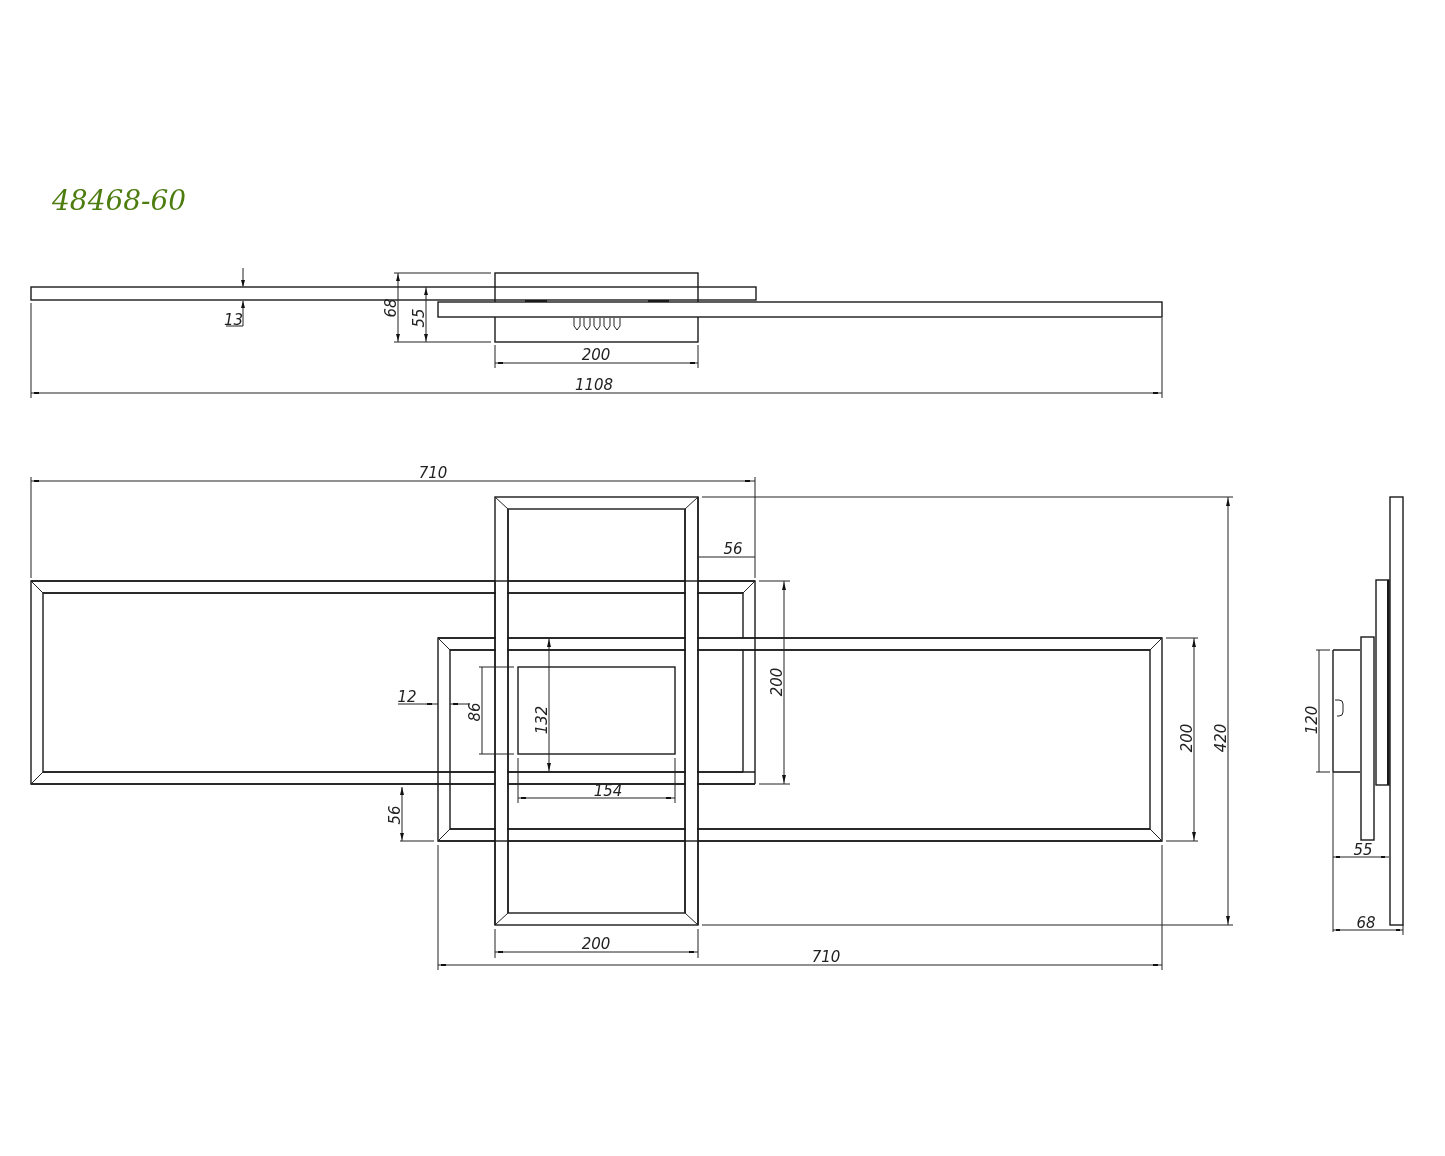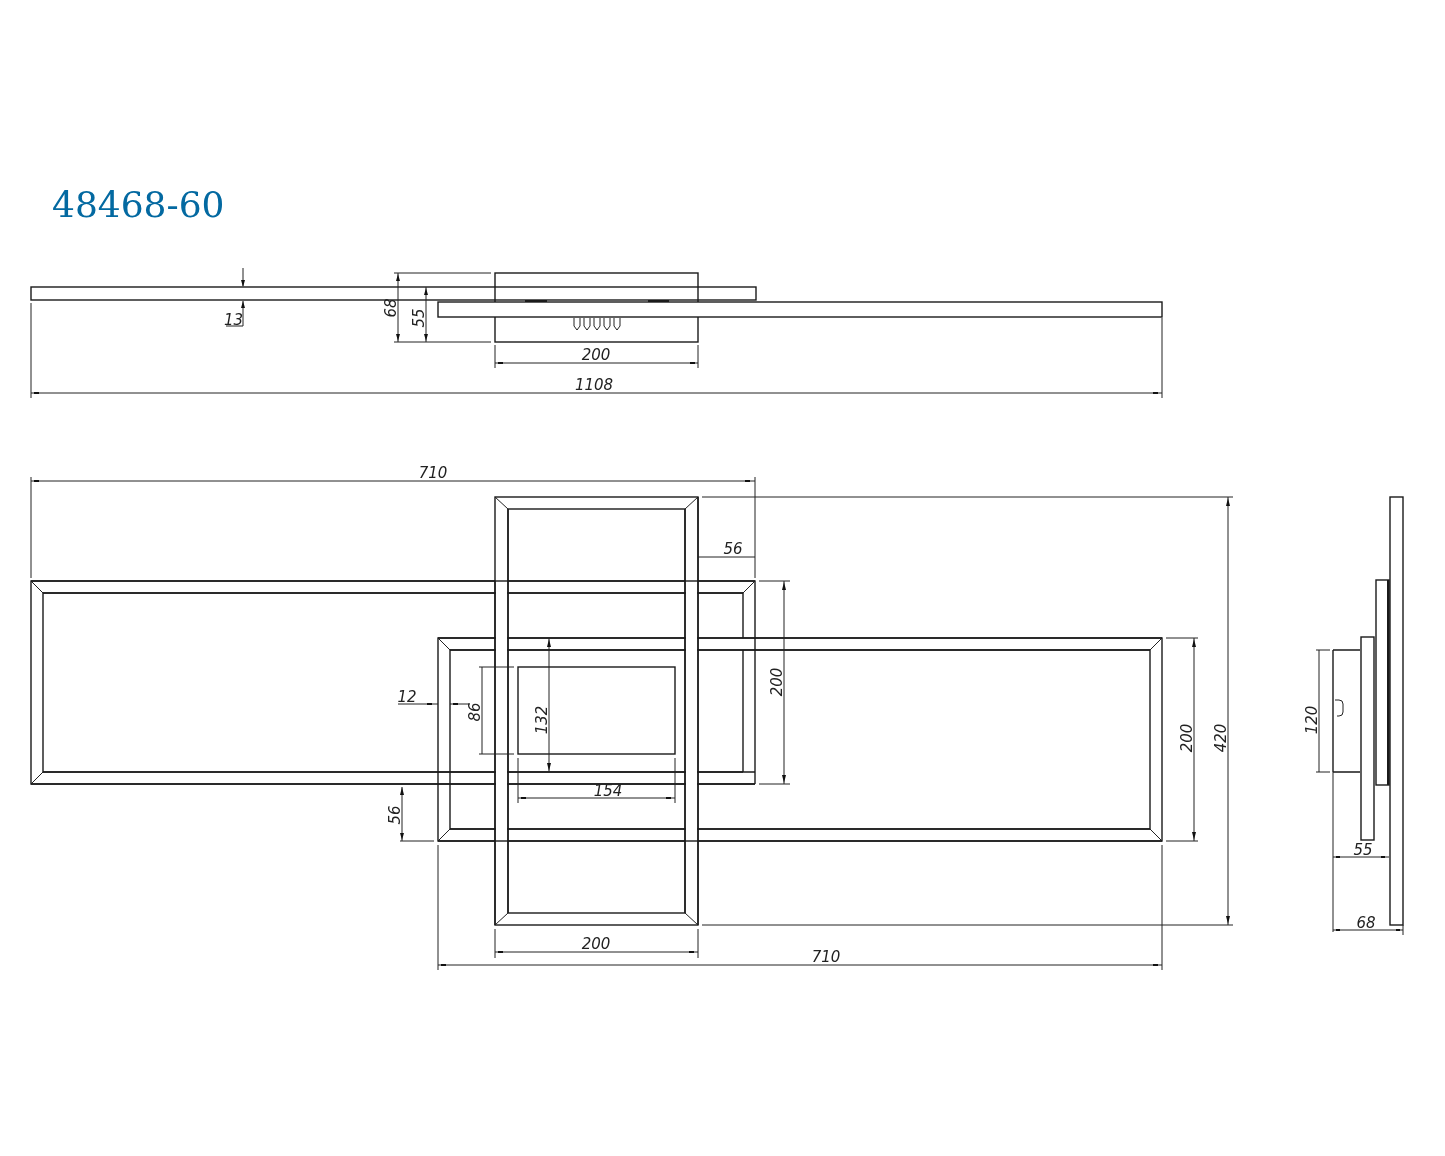--- a/index.html
+++ b/index.html
@@ -1,21 +1,21 @@
 <!DOCTYPE html>
 <html><head>
 <meta charset="utf-8">
 <style>
   html, body { margin: 0; padding: 0; background: #ffffff; }
   body { width: 1445px; height: 1156px; position: relative; overflow: hidden; }
   #drawing { position: absolute; left: 0; top: 0; width: 1445px; height: 1156px; }
   .title {
     position: absolute; left: 52px; top: 184px;
     font-family: "DejaVu Serif", "Liberation Serif", serif;
-    font-size: 36px; color: #0369a1; letter-spacing: 0px;
+    font-size: 28px; color: #4d7c0f; letter-spacing: 0px; font-style: italic;
   }
   .ln { stroke: #1a1a1a; stroke-width: 1.4; fill: none; }
   .ln2 { stroke: #1a1a1a; stroke-width: 2; fill: none; }
   .thin { stroke: #222; stroke-width: 1; fill: none; }
   .dim { stroke: #222; stroke-width: 1; fill: none; }
   .tick { fill: #111; }
   .dtext {
     font-family: "DejaVu Sans", "Liberation Sans", sans-serif;
     font-style: italic; font-size: 15px; fill: #222;
   }

